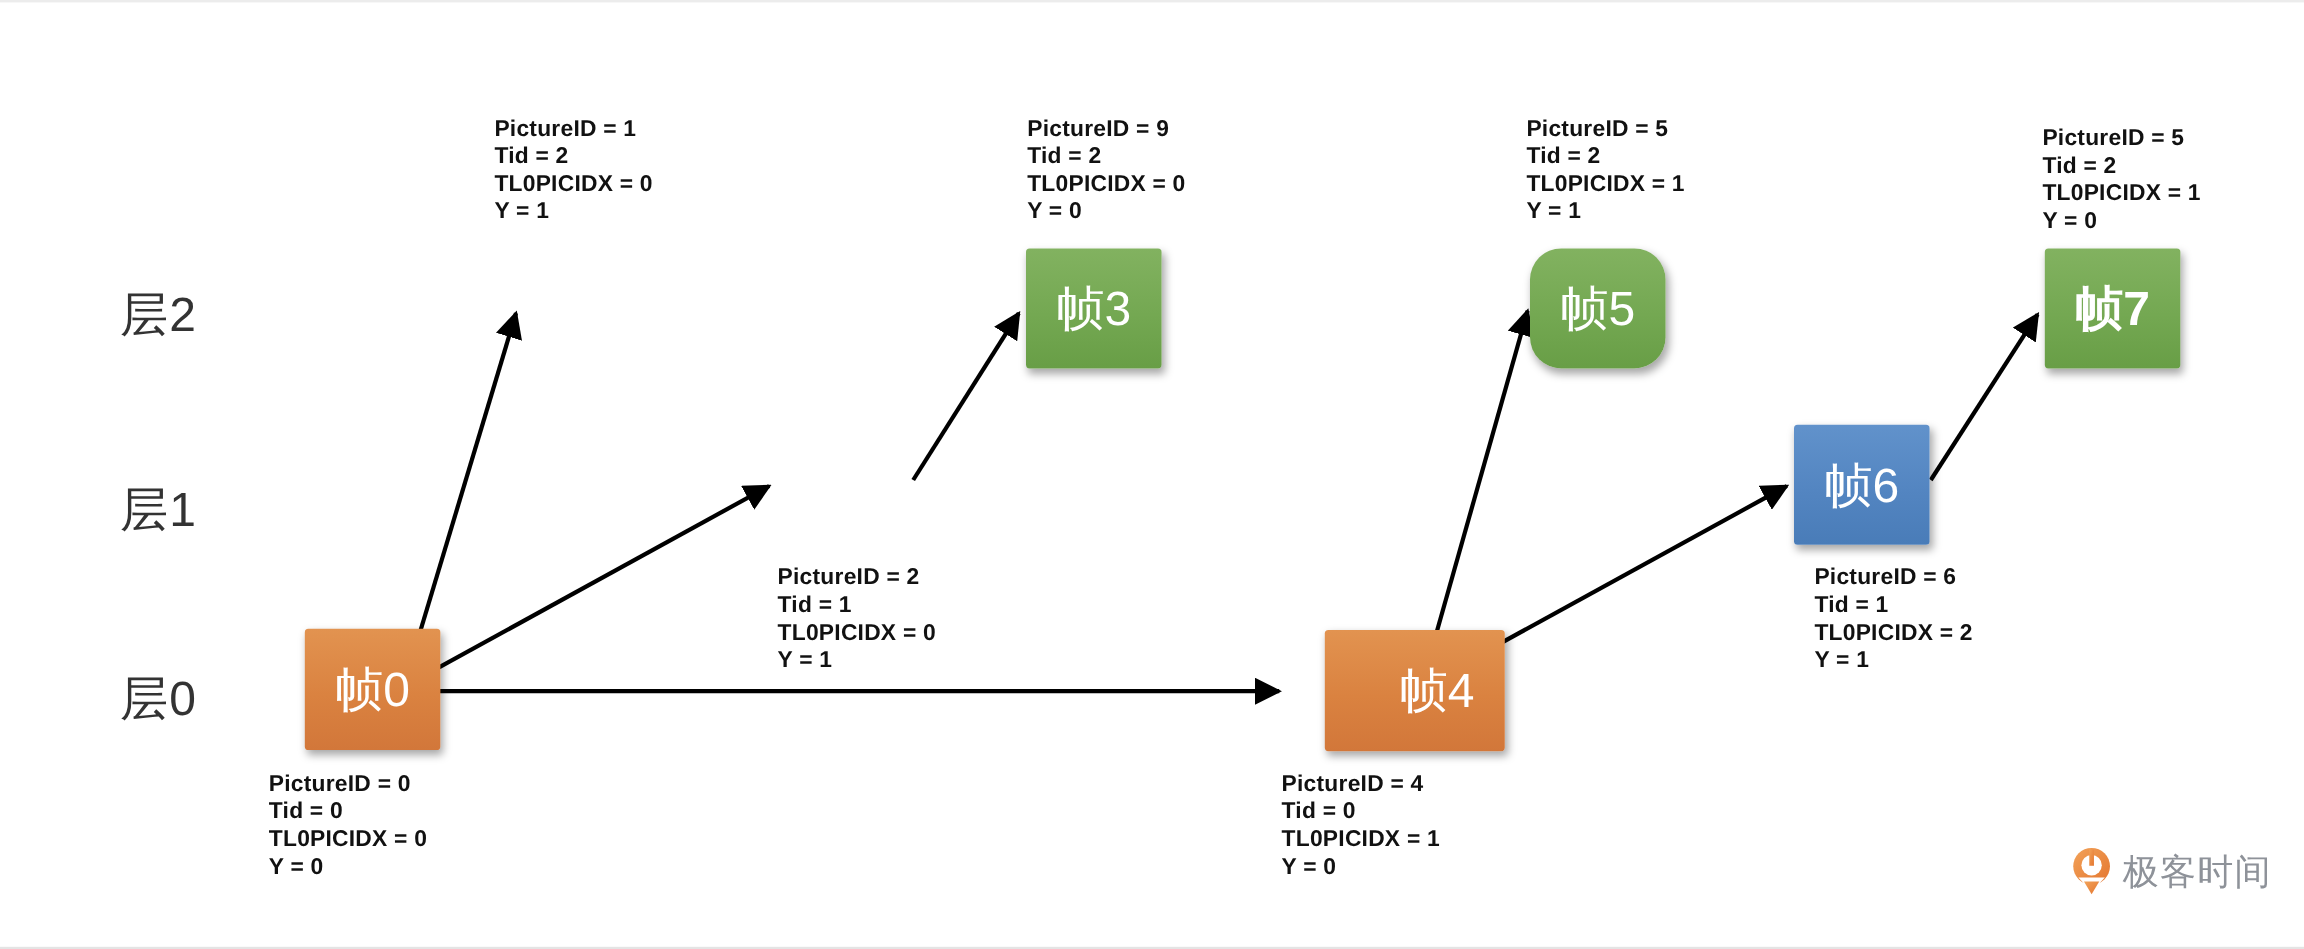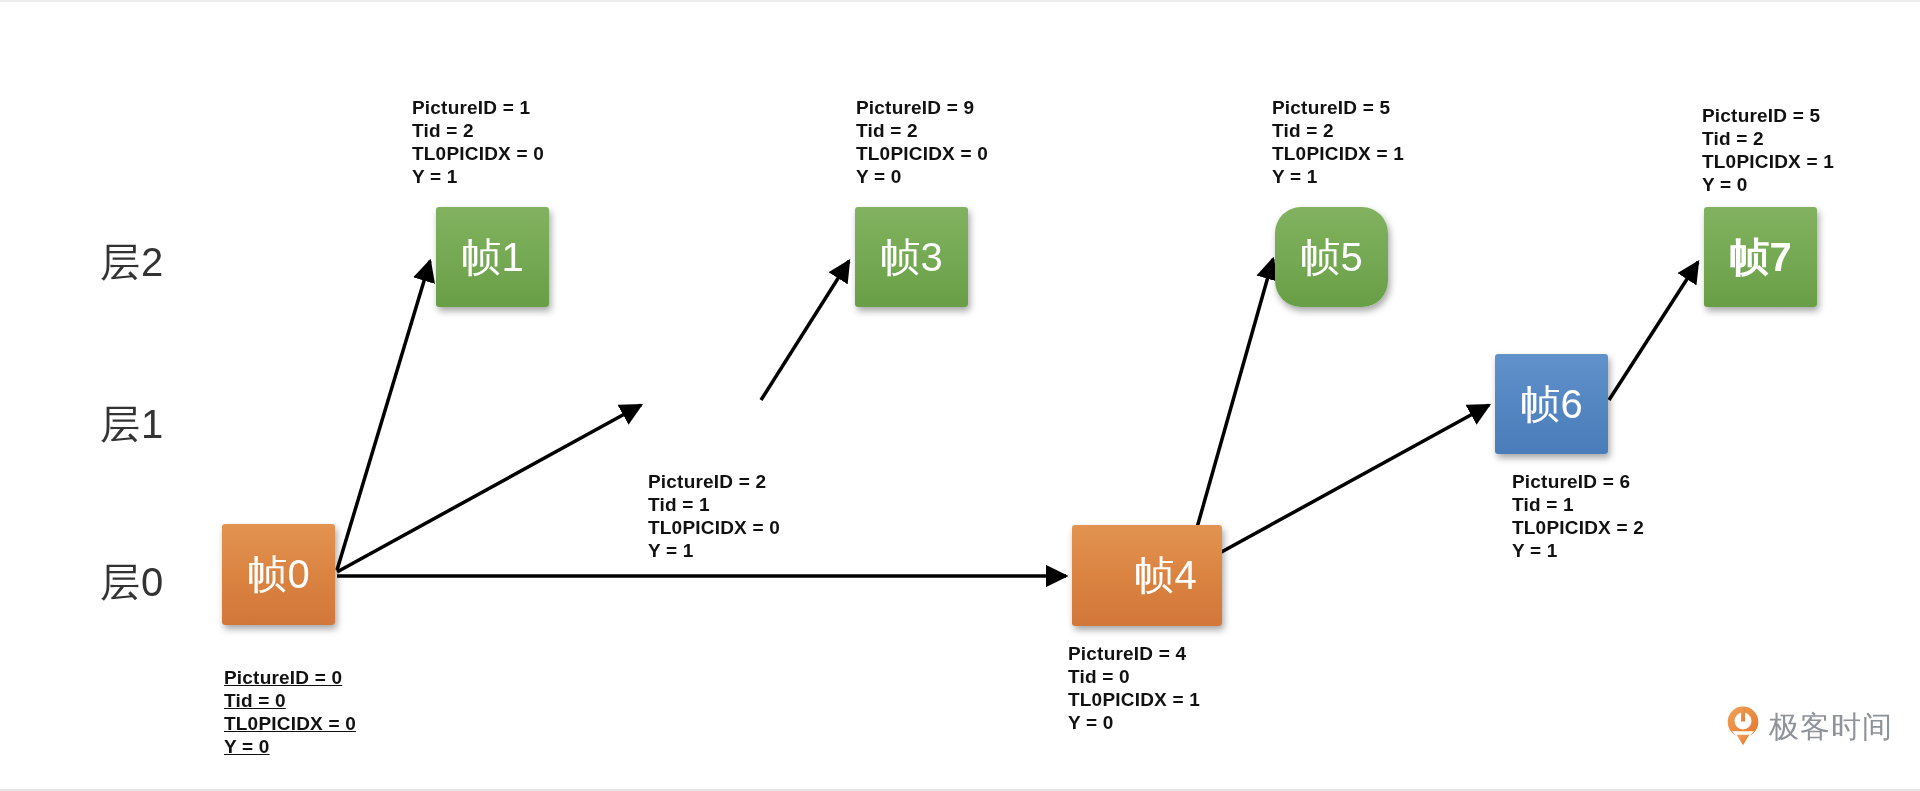--- a/index.html
+++ b/index.html
@@ -15,37 +15,37 @@
   }
   .lbl-l2{left:100px;top:233px;}
   .lbl-l1{left:100px;top:395px;}
   .lbl-l0{left:100px;top:553px;}
   .frame-node{
     position:absolute;width:113px;height:100px;border-radius:3px;
     display:flex;align-items:center;justify-content:center;
     color:#ffffff;font-size:40px;white-space:nowrap;
     box-shadow:2px 4px 7px rgba(0,0,0,0.35);
   }
-  .c-orange{background:linear-gradient(180deg,#e29350 0%,#da8240 55%,#d2773a 100%);}
+  .c-orange{background:linear-gradient(180deg,#e29350 0%,#da8240 55%,#d2773a 100%);margin-left:32px;}
   .c-green{background:linear-gradient(180deg,#82b260 0%,#74a852 55%,#689e46 100%);}
   .c-blue{background:linear-gradient(180deg,#6192cb 0%,#5385c1 55%,#497cb8 100%);}
   .node-frame0{left:222px;top:522px;height:101px;}
   .node-frame1{left:436px;top:205px;}
   .node-frame2{left:647px;top:352px;}
   .node-frame3{left:855px;top:205px;}
   .node-frame4{left:1072px;top:523px;height:101px;padding-left:37px;}
   .node-frame5{left:1275px;top:205px;border-radius:26px;}
   .node-frame6{left:1495px;top:352px;}
   .node-frame7{left:1704px;top:205px;font-weight:bold;}
   .annotation{
     position:absolute;font-size:19px;font-weight:bold;color:#111111;
     line-height:23px;white-space:nowrap;letter-spacing:0.2px;
     font-family:"Liberation Sans","DejaVu Sans",sans-serif;
   }
-  .ann-frame0{left:224px;top:664px;text-decoration:underline;}
+  .ann-frame0{left:224px;top:640px;}
   .ann-frame1{left:412px;top:94px;}
   .ann-frame2{left:648px;top:468px;}
   .ann-frame3{left:856px;top:94px;}
   .ann-frame4{left:1068px;top:640px;}
   .ann-frame5{left:1272px;top:94px;}
   .ann-frame6{left:1496px;top:468px;margin-left:16px;}
   .ann-frame7{left:1702px;top:102px;}
   #logo{
     position:absolute;left:1726px;top:702px;display:flex;align-items:center;gap:9px;
   }
@@ -74,21 +74,20 @@
         <line x1="1185" y1="570" x2="1489" y2="403" stroke="#000000" stroke-width="3.5" marker-end="url(#ah)"></line>
         <line x1="1609" y1="398" x2="1698" y2="260" stroke="#000000" stroke-width="3.5" marker-end="url(#ah)"></line>
       </g>
   </svg>
 
   <div class="layer-label lbl-l2">层2</div>
   <div class="layer-label lbl-l1">层1</div>
   <div class="layer-label lbl-l0">层0</div>
 
   <div class="frame-node node-frame0 c-orange">帧0</div>
-  <div class="frame-node node-frame1 c-green">帧1</div>
   <div class="frame-node node-frame3 c-green">帧3</div>
   <div class="frame-node node-frame4 c-orange">帧4</div>
   <div class="frame-node node-frame5 c-green">帧5</div>
   <div class="frame-node node-frame6 c-blue">帧6</div>
   <div class="frame-node node-frame7 c-green">帧7</div>
 
   <div class="annotation ann-frame0">
     <div>PictureID = 0</div>
     <div>Tid = 0</div>
     <div>TL0PICIDX = 0</div>

